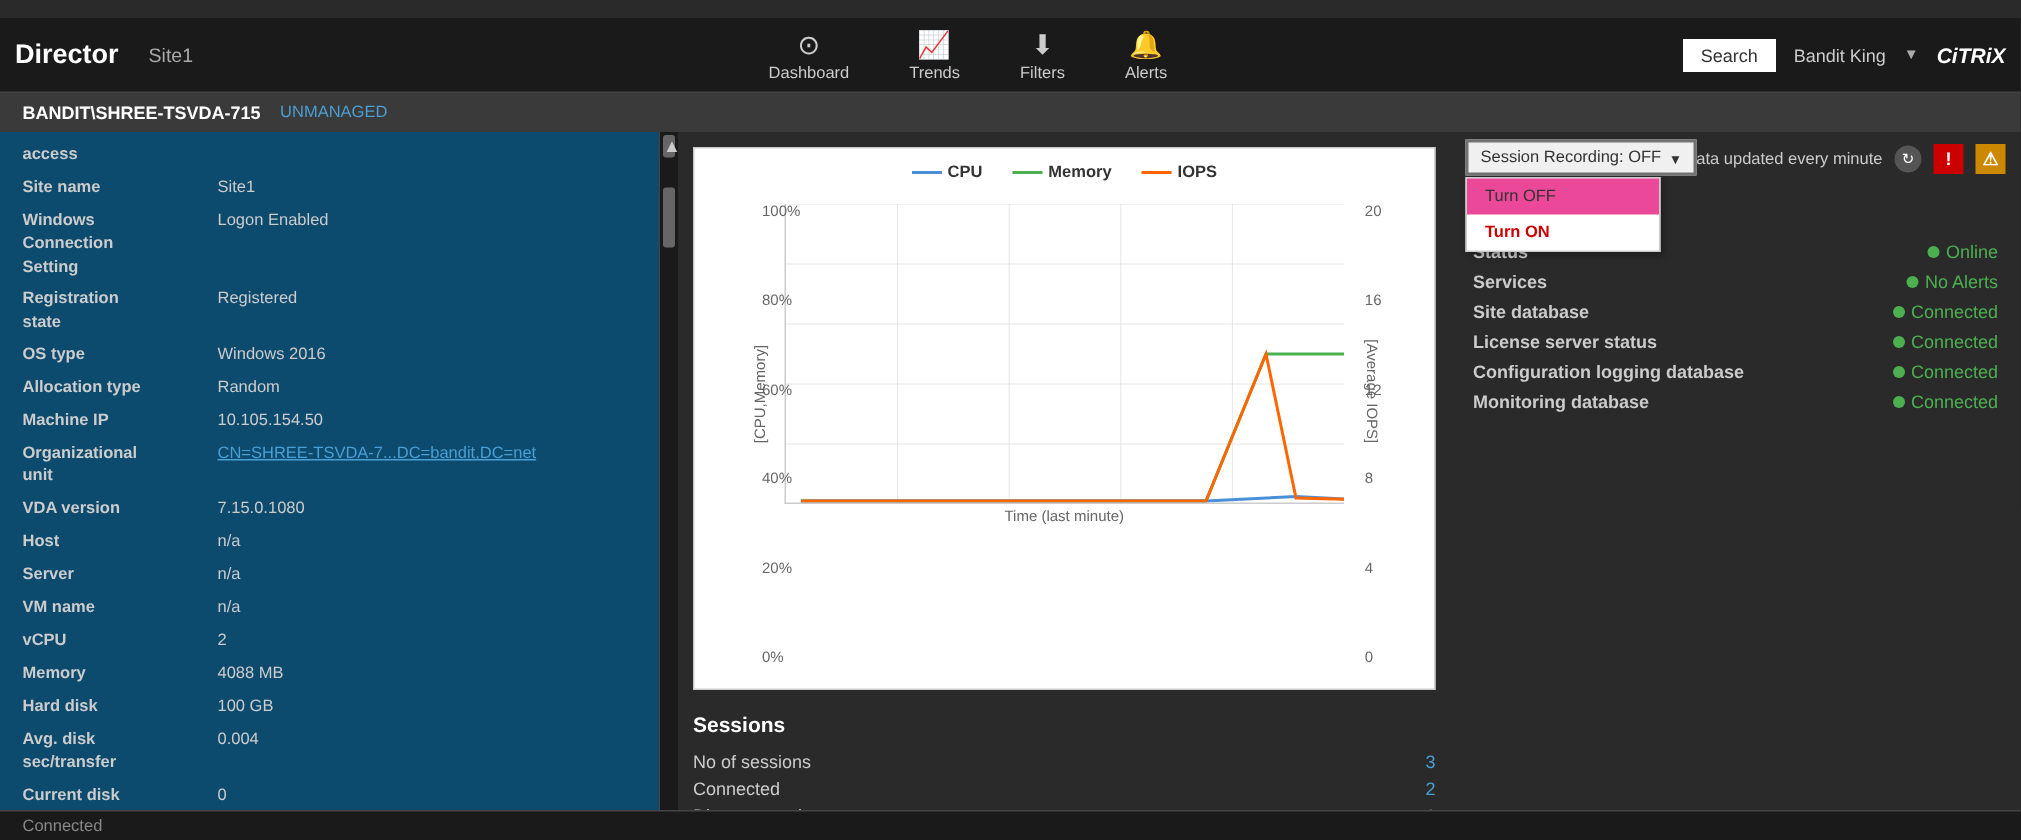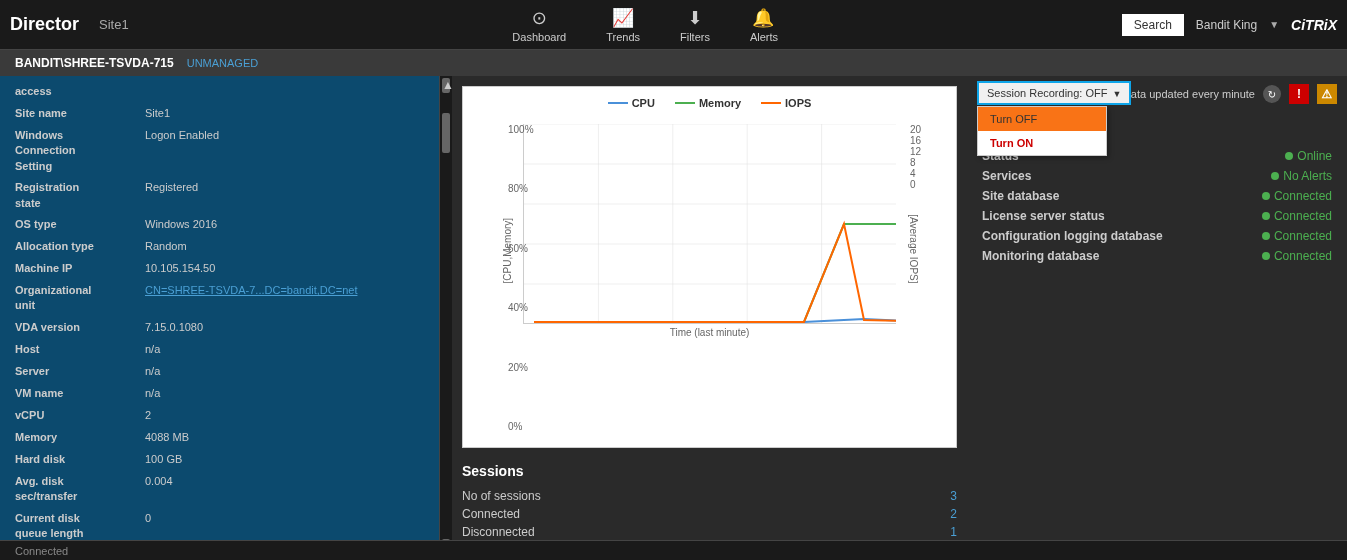--- a/index.html
+++ b/index.html
@@ -6,20 +6,21 @@
     body { font-family: Arial, sans-serif; background: #2a2a2a; color: #ccc; font-size: 12px; width: 1347px; height: 560px; overflow: hidden; }
 
     
     .top-nav {
       background: #1a1a1a;
       height: 50px;
       display: flex;
       align-items: center;
       padding: 0 10px;
       border-bottom: 1px solid #444;
+      margin-top: 12px;
     }
     .nav-logo {
       color: #fff;
       font-size: 18px;
       font-weight: bold;
       margin-right: 20px;
     }
     .nav-site {
       color: #aaa;
       font-size: 13px;
@@ -189,20 +190,21 @@
       color: #666;
       margin-left: 20px;
     }
     .chart-y-ticks-right {
       position: absolute;
       right: -25px;
       top: 0;
       height: 100%;
       display: flex;
       flex-direction: column;
+      justify-content: space-between;
       font-size: 10px;
       color: #666;
     }
 
     
     .sessions-panel {
       background: #2a2a2a;
       padding: 5px 0;
     }
     .sessions-title {
@@ -228,21 +230,21 @@
       flex-shrink: 0;
       position: relative;
     }
 
     
     .session-rec-btn {
       position: absolute;
       top: 5px;
       left: 10px;
       background: #f0f0f0;
-      border: 2px solid #0ea5e9;
+      border: 2px solid #737373;
       color: #333;
       font-size: 11px;
       padding: 4px 8px;
       cursor: pointer;
       display: flex;
       align-items: flex-end;
       gap: 5px;
       z-index: 10;
     }
 
@@ -256,21 +258,21 @@
       box-shadow: 2px 2px 5px rgba(0,0,0,0.3);
       z-index: 20;
       width: 130px;
     }
     .dropdown-item {
       padding: 6px 12px;
       color: #333;
       font-size: 11px;
       cursor: pointer;
     }
-    .dropdown-item.selected { background: #f97316; }
+    .dropdown-item.selected { background: #ec4899; }
     .dropdown-item.turn-on { color: #cc0000; font-weight: bold; }
 
     
     .data-update-bar {
       position: absolute;
       top: 8px;
       right: 10px;
       display: flex;
       align-items: center;
       gap: 8px;

